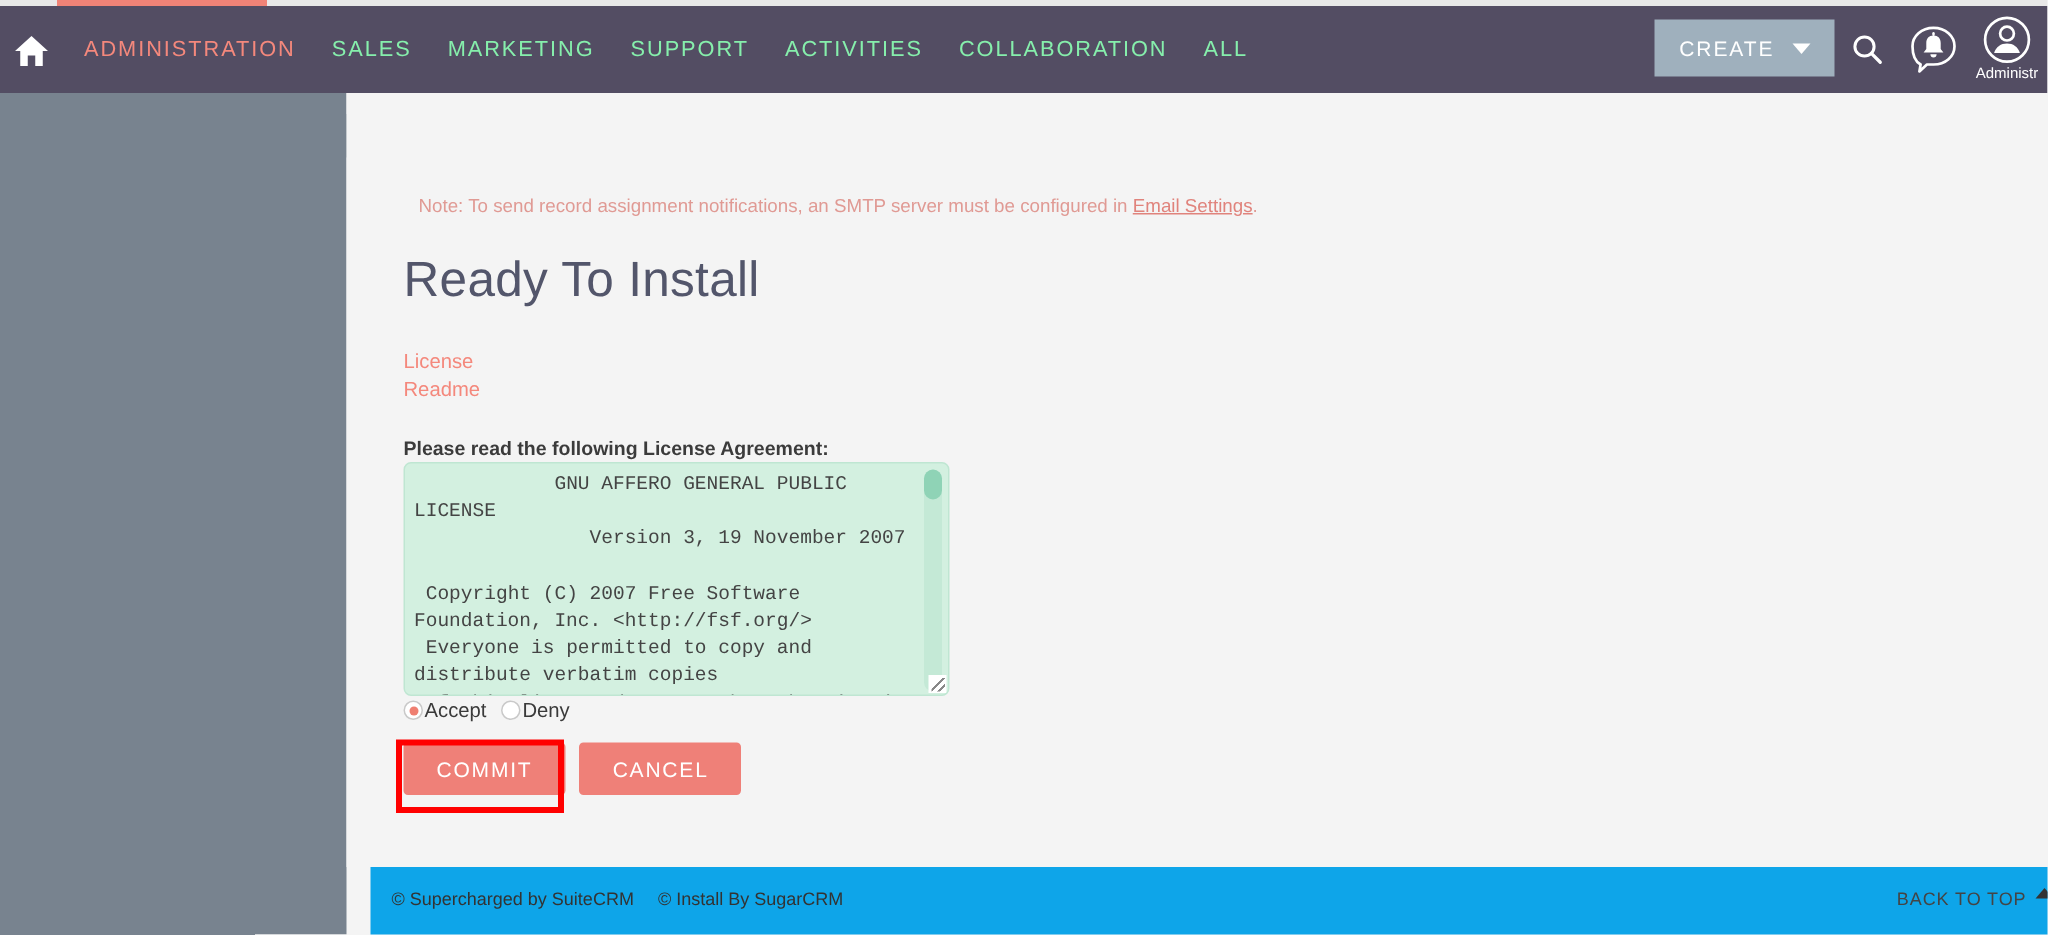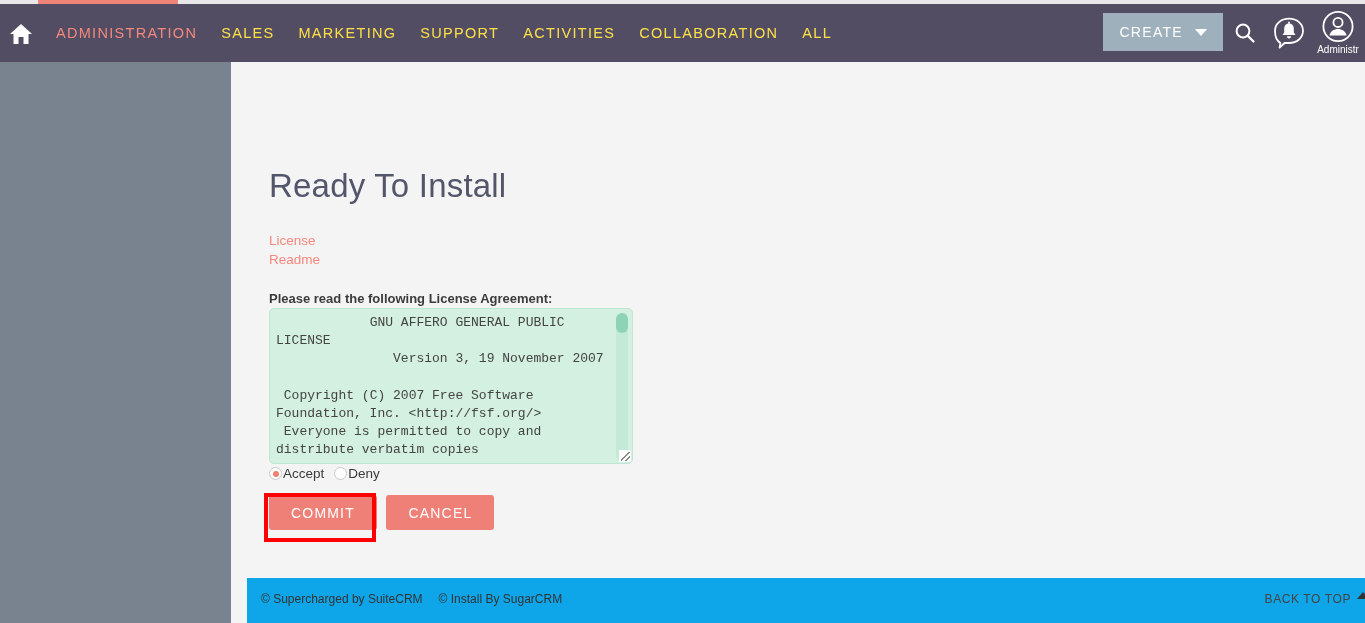--- a/index.html
+++ b/index.html
@@ -50,21 +50,21 @@
     padding-left: 8px;
   }
   .home-icon {
     width: 26px; height: 24px;
     margin-right: 10px;
     display: inline-block;
     position: relative;
     top: 1px;
   }
   .nav-item {
-    color: #fde047;
+    color: #86efac;
     font-size: 14.5px;
     letter-spacing: 1.3px;
     font-weight: 500;
     padding: 0 12px;
     white-space: nowrap;
     cursor: pointer;
     line-height: 58px;
   }
   .nav-item.active { color: #f4887c; }
 
@@ -417,20 +417,23 @@
   <div class="page-caret"></div>
 
   <div class="sidebar"></div>
 
   <div class="collapse-tab">
     <span class="tri-left"></span>
   </div>
 
   <div class="content">
 
+    <div class="note">
+      <span>Note: To send record assignment notifications, an SMTP server must be configured in </span><a href="#">Email Settings</a><span>.</span>
+    </div>
 
     <div class="page-title">Ready To Install</div>
 
     <div class="doc-links">
       <a href="#">License</a>
       <a href="#">Readme</a>
     </div>
 
     <div class="license-label">Please read the following License Agreement:</div>
 

